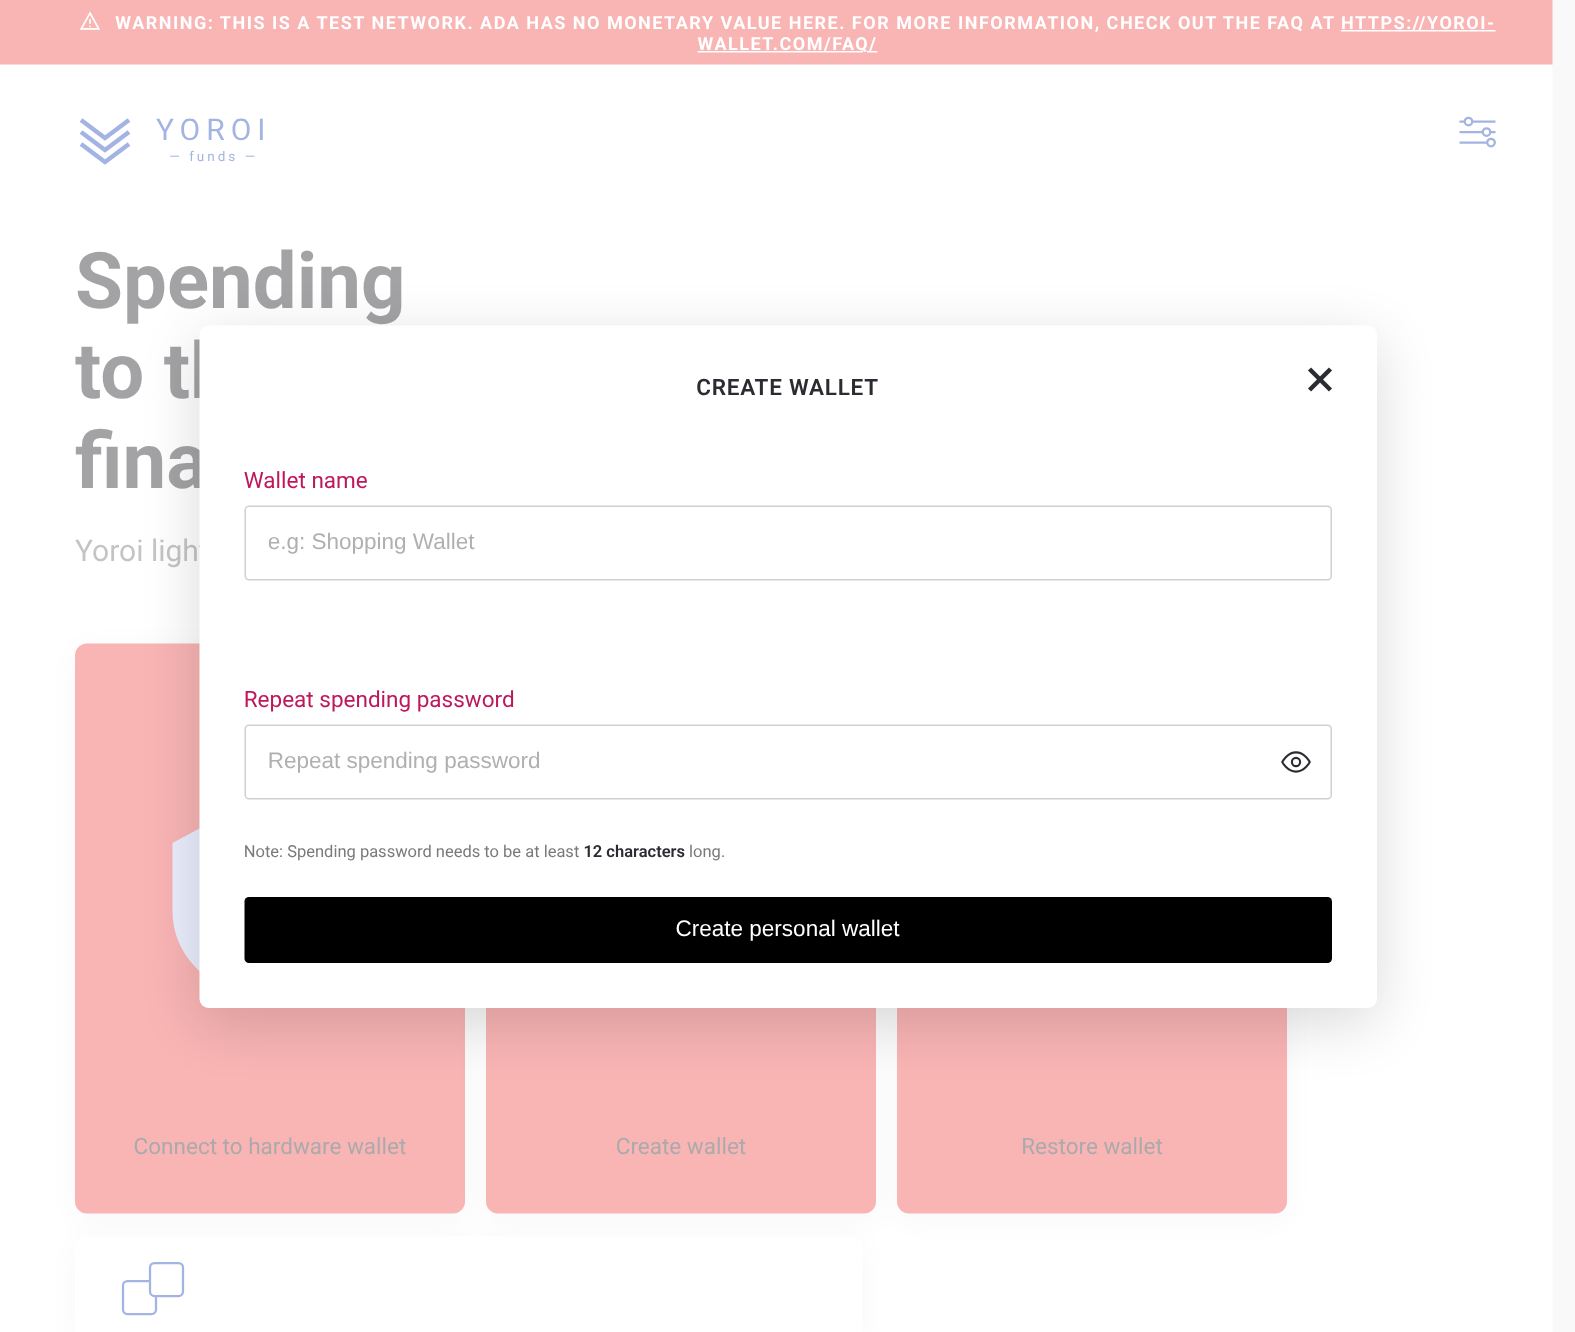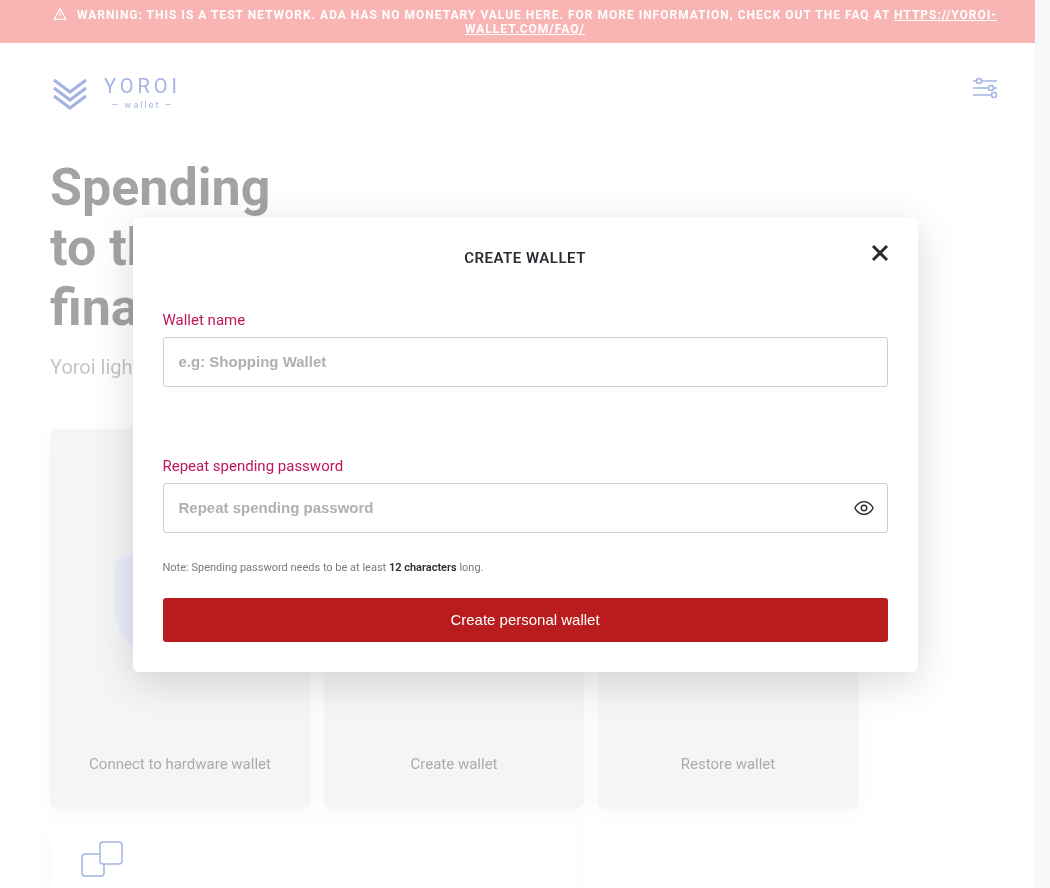--- a/index.html
+++ b/index.html
@@ -79,21 +79,21 @@
     font-size: 20px;
     color: #6b6b6b;
   }
   
   .cards {
     display: flex;
     gap: 14px;
     padding: 20px 50px 0;
   }
   .card {
-    background: #e5e5e5;
+    background: #ef4444;
     border-radius: 8px;
     box-shadow: 0 4px 20px rgba(0,0,0,0.08);
     width: 260px;
     height: 380px;
     display: flex;
     flex-direction: column;
     align-items: center;
     padding-bottom: 36px;
     cursor: pointer;
   }
@@ -171,21 +171,20 @@
   }
   .text-input {
     width: 100%;
     height: 50px;
     border: 1px solid #d0d0d0;
     border-radius: 3px;
     padding: 0 15px;
     font-size: 15px;
     color: #2b2c32;
     outline: none;
-    font-weight: bold;
   }
   .text-input::placeholder { color: #b0b0b0; }
   .field-group-row {
     display: flex;
     gap: 24px;
     margin-top: 26px;
   }
   .field-group { flex: 1; }
   .pwd-wrap { position: relative; }
   .eye-btn {
@@ -203,21 +202,21 @@
   .note {
     margin-top: 28px;
     font-size: 11px;
     color: #7a7a7a;
   }
   .note b { font-weight: 600; color: #2b2c32; }
   .create-btn {
     margin-top: 24px;
     width: 100%;
     height: 44px;
-    background: #b91c1c;
+    background: #000000;
     color: #fff;
     border: none;
     border-radius: 3px;
     font-size: 15px;
     cursor: pointer;
   }
   
   .scrollbar-track {
     position: absolute;
     right: 0;
@@ -242,21 +241,21 @@
 
 <div class="header">
   <div class="logo">
     <svg width="40" height="40" viewBox="0 0 40 40" fill="none">
       <path d="M4 6l16 12L36 6" stroke="#1a44b7" stroke-width="3"></path>
       <path d="M4 14l16 12L36 14" stroke="#1a44b7" stroke-width="3"></path>
       <path d="M4 22l16 12L36 22" stroke="#1a44b7" stroke-width="3"></path>
     </svg>
     <div>
       <div class="logo-text">YOROI</div>
-      <div class="logo-sub">— wallet —</div>
+      <div class="logo-sub">— funds —</div>
     </div>
   </div>
   <div class="settings-btn">
     <svg width="28" height="24" viewBox="0 0 28 24" fill="none">
       <line x1="2" y1="5" x2="26" y2="5" stroke-width="1.5"></line>
       <circle cx="8" cy="5" r="2.5" fill="#fff" stroke-width="1.5"></circle>
       <line x1="2" y1="12" x2="26" y2="12" stroke-width="1.5"></line>
       <circle cx="20" cy="12" r="2.5" fill="#fff" stroke-width="1.5"></circle>
       <line x1="2" y1="19" x2="26" y2="19" stroke-width="1.5"></line>
       <circle cx="23" cy="19" r="2.5" fill="#fff" stroke-width="1.5"></circle>

